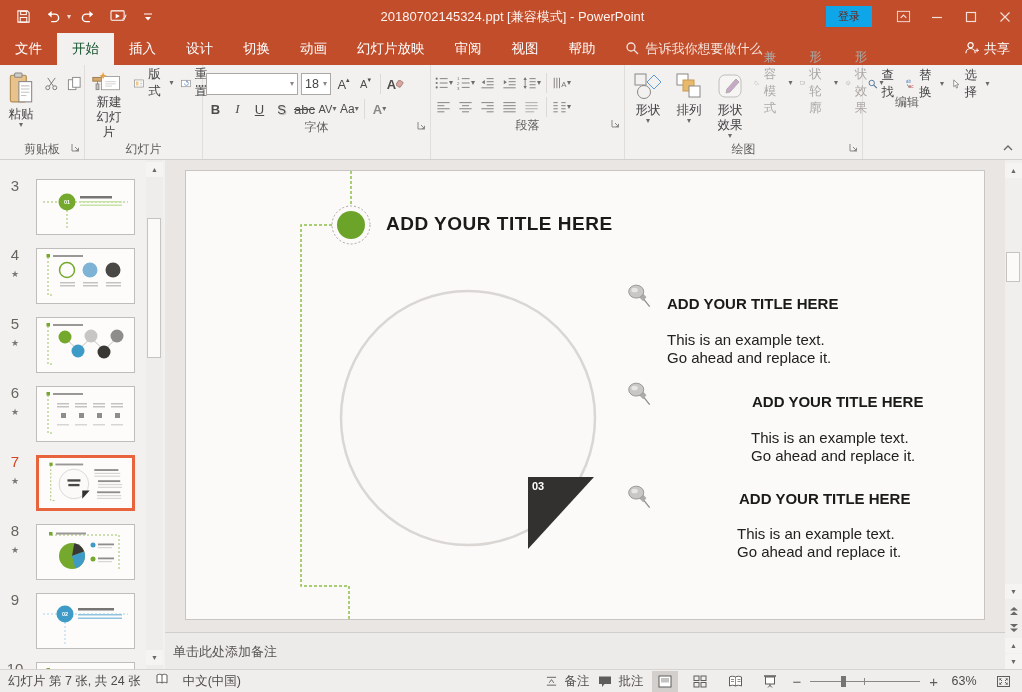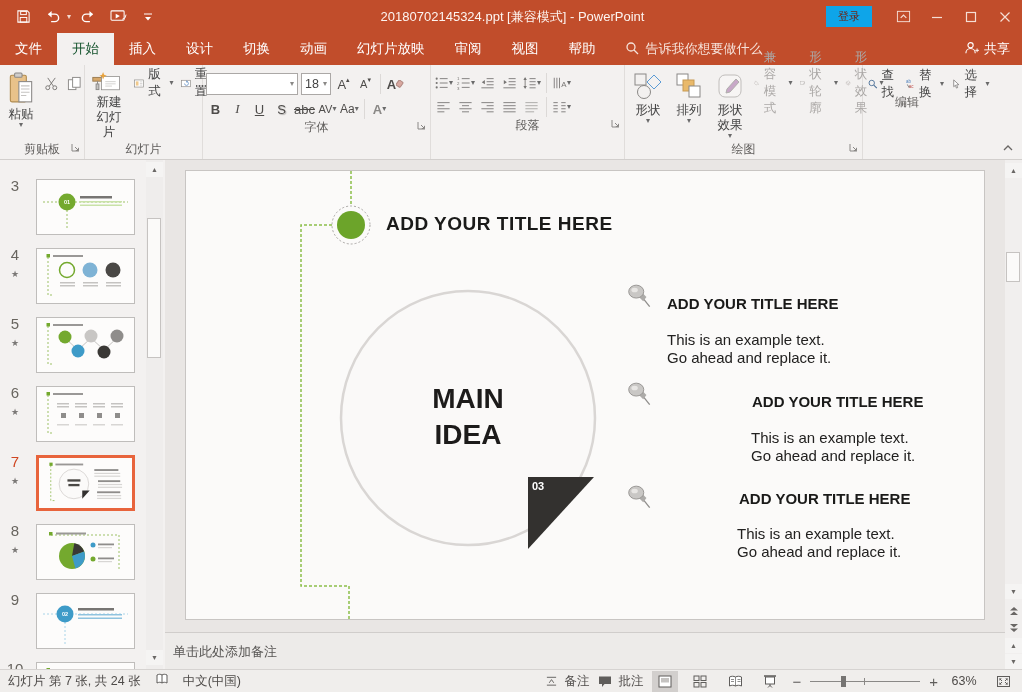--- a/index.html
+++ b/index.html
@@ -707,24 +707,20 @@
       <svg class="deco" width="800" height="450" viewBox="0 0 800 450">
         <line x1="165" y1="0" x2="165" y2="35" stroke="#8CBF4A" stroke-dasharray="3,2" stroke-width="1.5"></line>
         <path d="M146 54 H115 V415 H163 V450" fill="none" stroke="#8CBF4A" stroke-dasharray="3,2" stroke-width="1.5"></path>
         <circle cx="165" cy="54" r="19" fill="none" stroke="#A9A6A4" stroke-dasharray="2,2"></circle>
         <circle cx="165" cy="54" r="14" fill="#6CA42A"></circle>
         <circle cx="282" cy="247" r="127" fill="#FAF9F8" stroke="#D9D6D4" stroke-width="2.5"></circle>
         <polygon points="342,306 408,306 342,378" fill="#33312F"></polygon>
       </svg>
 
       <div class="slide-title">ADD YOUR TITLE HERE</div>
-      <div class="main-idea">
-        <div>MAIN</div>
-        <div>IDEA</div>
-      </div>
       <div class="badge03">03</div>
 
       <svg class="pin" style="left:440px; top:112px" viewBox="0 0 26 26">
         <path d="M14 12 L22 22" stroke="#8F8D8B" stroke-width="1.2"></path>
         <path d="M12 13 l4 -3 3 3 -3 4 z" fill="#ADABA9"></path>
         <ellipse cx="9.5" cy="8" rx="7" ry="6" fill="#C9C7C5" stroke="#8F8D8B" stroke-width="0.8"></ellipse>
         <ellipse cx="8" cy="6.5" rx="3" ry="2.2" fill="#E8E6E4"></ellipse>
       </svg>
       <div class="blk-title" style="left:481px; top:124px">ADD YOUR TITLE HERE</div>
       <div class="blk-line" style="left:481px; top:160px">This is an example text.</div>

